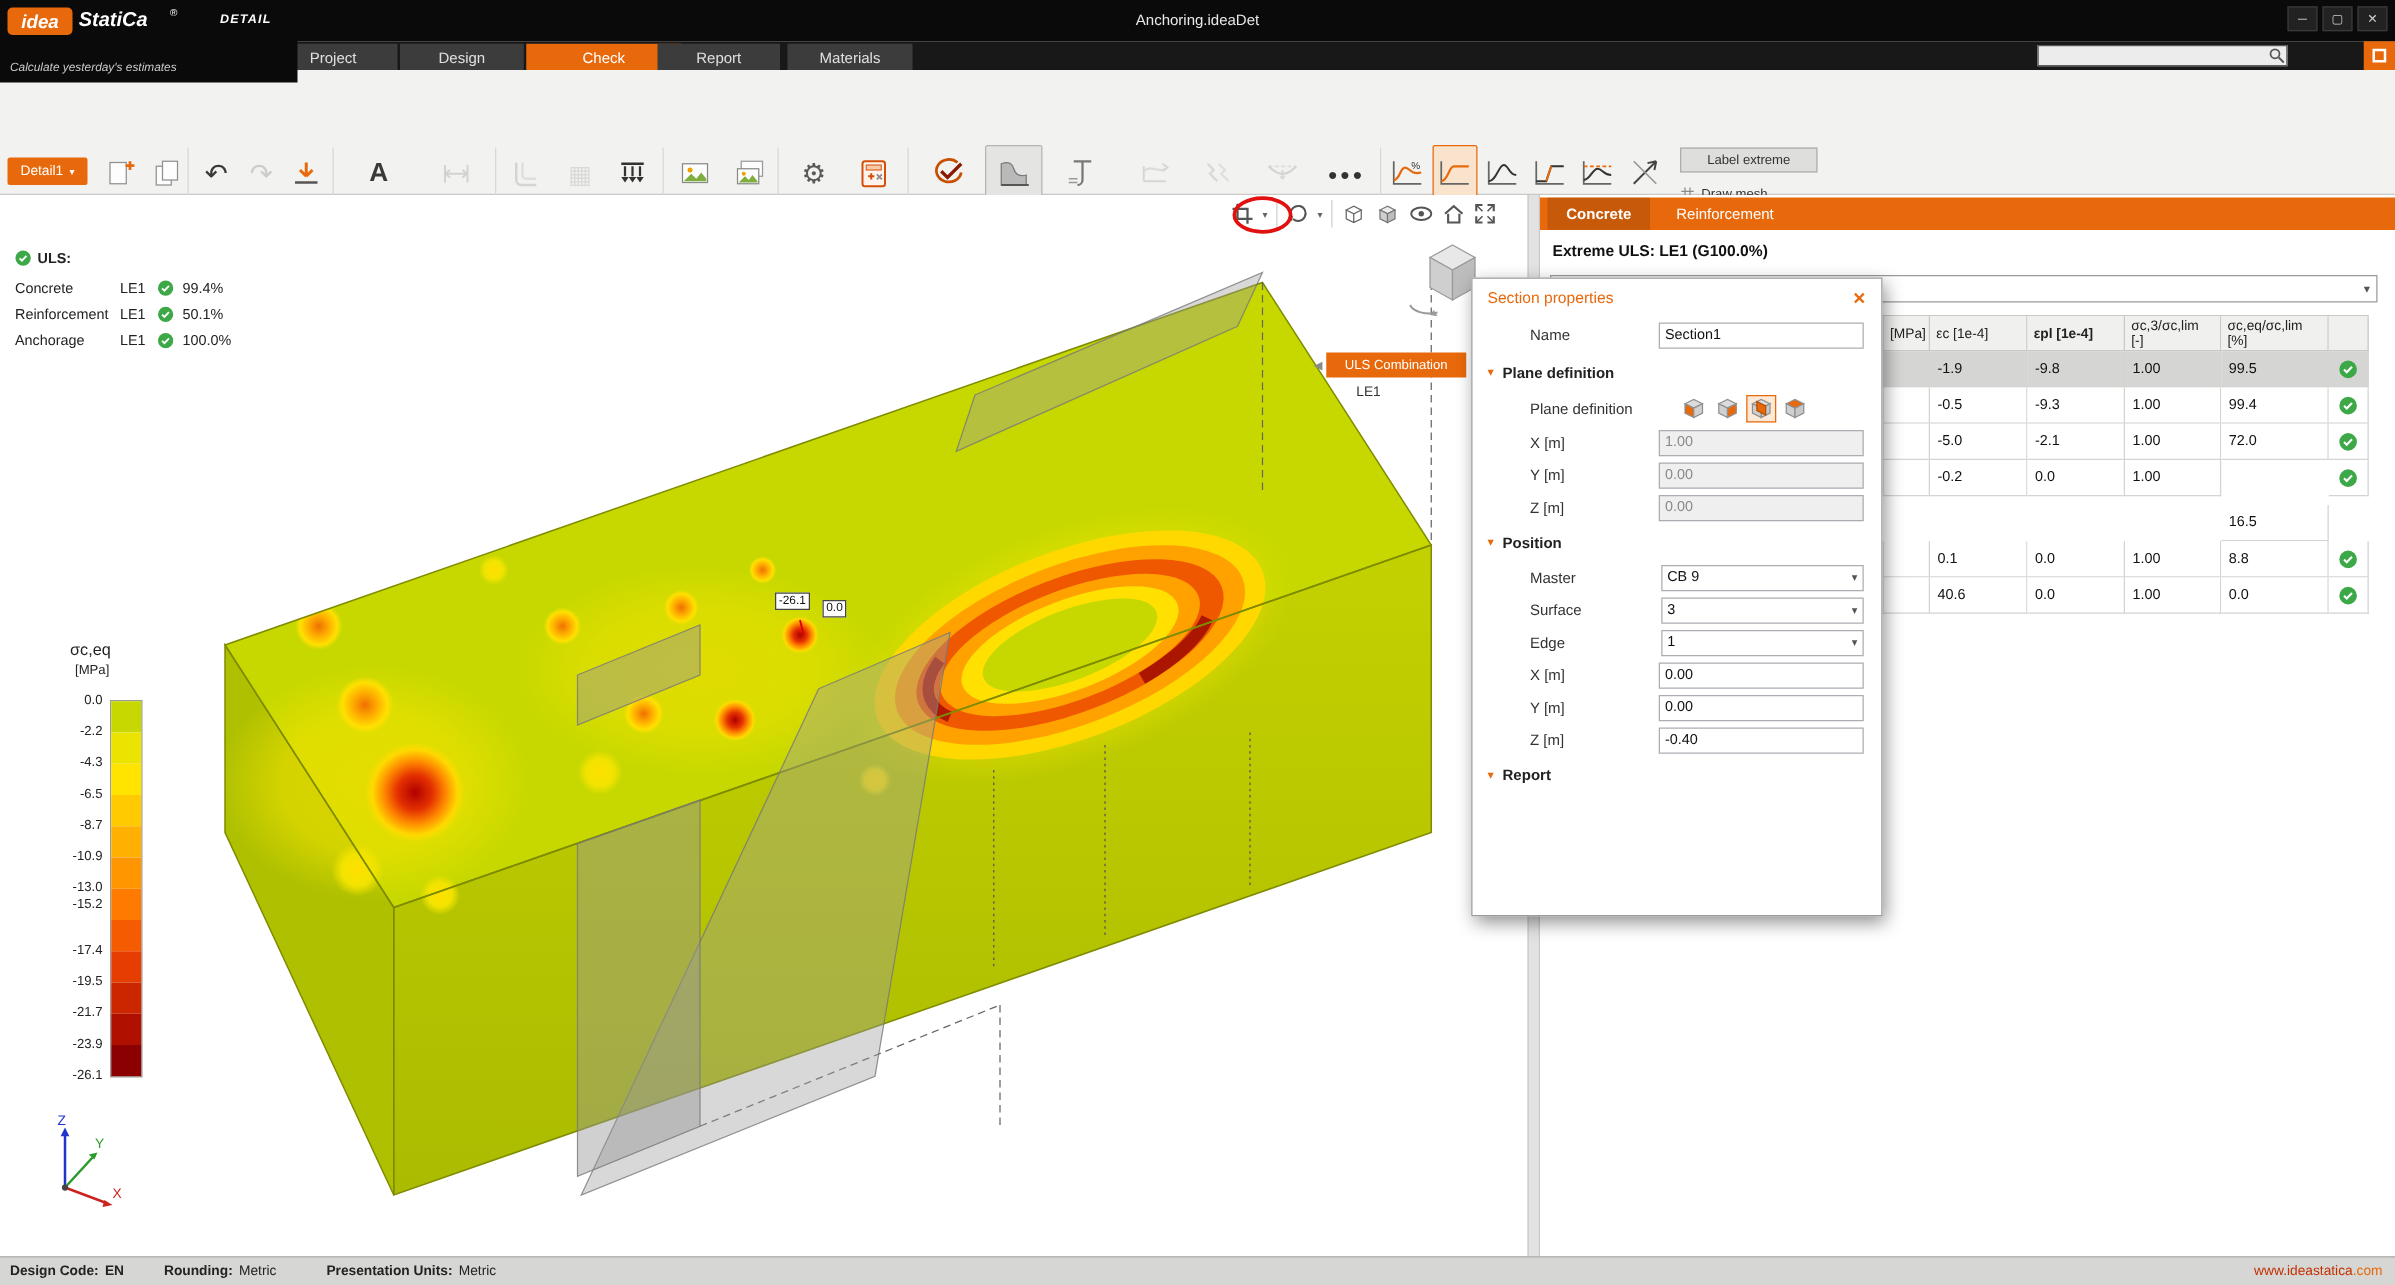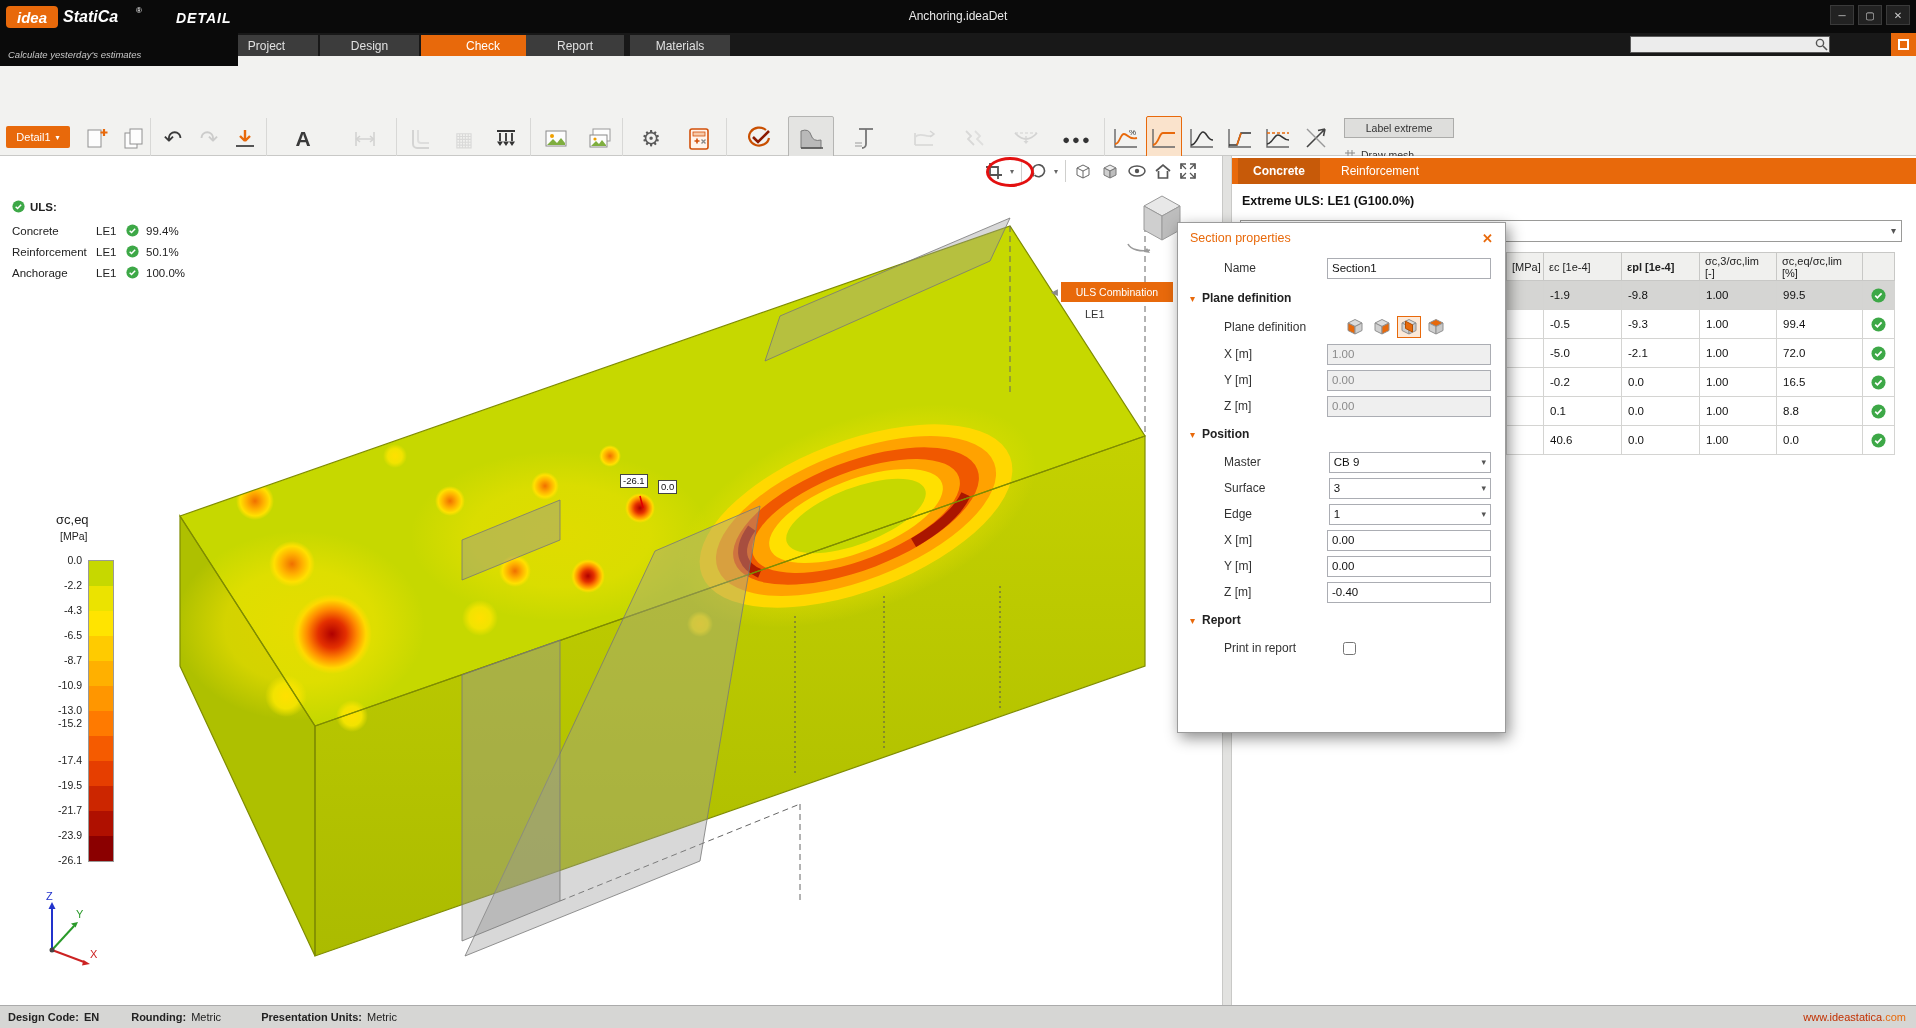--- a/index.html
+++ b/index.html
@@ -20,21 +20,21 @@
   #searchbox { left:1630px; top:36px; width:200px; height:17px; background:#ececec; border:1px solid #5a5a5a; display:flex; align-items:center; }
   #searchbox input { flex:1; border:none; background:transparent; font-size:10px; padding:0 4px; font-family:inherit; outline:none; }
   #cornerbtn { left:1891px; top:33px; width:25px; height:23px; background:#E8690B; display:flex; align-items:center; justify-content:center; }
   #cornerbtn span { width:11px; height:11px; border:2px solid #fff; display:block; }
 
   
   #logoblock { left:0; top:0; width:238px; height:66px; background:#0a0a0a; z-index:5; }
   #logobox { left:6px; top:6px; width:52px; height:22px; background:#E8690B; border-radius:4px; color:#fff; font-weight:bold; font-style:italic; font-size:15px; display:flex; align-items:center; justify-content:center; }
   #logotext { left:63px; top:8px; color:#fff; font-weight:bold; font-style:italic; font-size:16px; }
   #logoreg { left:136px; top:6px; color:#fff; font-size:8px; }
-  #logoproduct { left:176px; top:10px; color:#fff; font-weight:bold; font-style:italic; font-size:14px; letter-spacing:1px; }
+  #logoproduct { left:176px; top:10px; color:#fff; font-weight:bold; font-style:italic; font-size:10px; letter-spacing:1px; }
   #tagline { left:8px; top:49px; color:#c9c9c9; font-style:italic; font-size:9.5px; }
 
   
   #ribbon { left:0; top:56px; width:1916px; height:100px; background:#f2f2f0; border-bottom:1px solid #c9c9c7; }
   .rsep { position:absolute; top:62px; height:76px; width:1px; background:#d8d8d6; }
   .glabel { position:absolute; top:141px; font-size:10px; color:#8e8e8e; text-align:center; }
   .glabel.accent { color:#E8690B; }
   .rbtn { position:absolute; top:60px; height:78px; display:flex; flex-direction:column; align-items:center; border:1px solid transparent; border-radius:2px; cursor:default; }
   .rbtn .ric { height:38px; display:flex; align-items:center; justify-content:center; margin-top:3px; }
   .rbtn .rlbl { font-size:10.5px; color:#333; text-align:center; line-height:11.5px; }
@@ -744,21 +744,21 @@
               <path d="M4.5 8.2l2.3 2.3 4.5-4.8" stroke="#fff" stroke-width="1.8" fill="none"></path>
             </svg>
           </div>
         </div>
         <div class="tr">
           <div class="td" style="width: 266px;"></div>
           <div class="td" style="width: 37px;"></div>
           <div class="td" style="width: 78px;">-0.2</div>
           <div class="td" style="width: 78px;">0.0</div>
           <div class="td" style="width: 77px;">1.00</div>
-          <div class="td" style="width: 86px;">16.5</div>
+          <div class="td" style="width: 86px; margin-top: 36px;">16.5</div>
           <div class="td tdc" style="width: 32px;">
             <svg width="15" height="15" viewBox="0 0 16 16">
               <circle cx="8" cy="8" r="7.5" fill="#3da847"></circle>
               <path d="M4.5 8.2l2.3 2.3 4.5-4.8" stroke="#fff" stroke-width="1.8" fill="none"></path>
             </svg>
           </div>
         </div>
         <div class="tr">
           <div class="td" style="width: 266px;"></div>
           <div class="td" style="width: 37px;"></div>
@@ -884,24 +884,20 @@
     <input class="din" value="0.00" style="">
   </div>
   <div class="drow">
     <span class="dlbl">Z [m]</span>
     <input class="din" value="-0.40" style="">
   </div>
   <div class="dsec">
     <span class="chev">▾</span>
     <span class="txt">Report</span>
   </div>
-  <div class="drow">
-    <span class="dlbl">Print in report</span>
-    <input type="checkbox" class="dchk" style="">
-  </div>
 </div>
 
 <div class="ab" id="statusbar">
   <div class="grp">
       <b>Design Code:</b>
       <b>EN</b>
     </div>
   <div class="grp" style="margin-left:32px">
       <b>Rounding:</b>
       <span>Metric</span>

